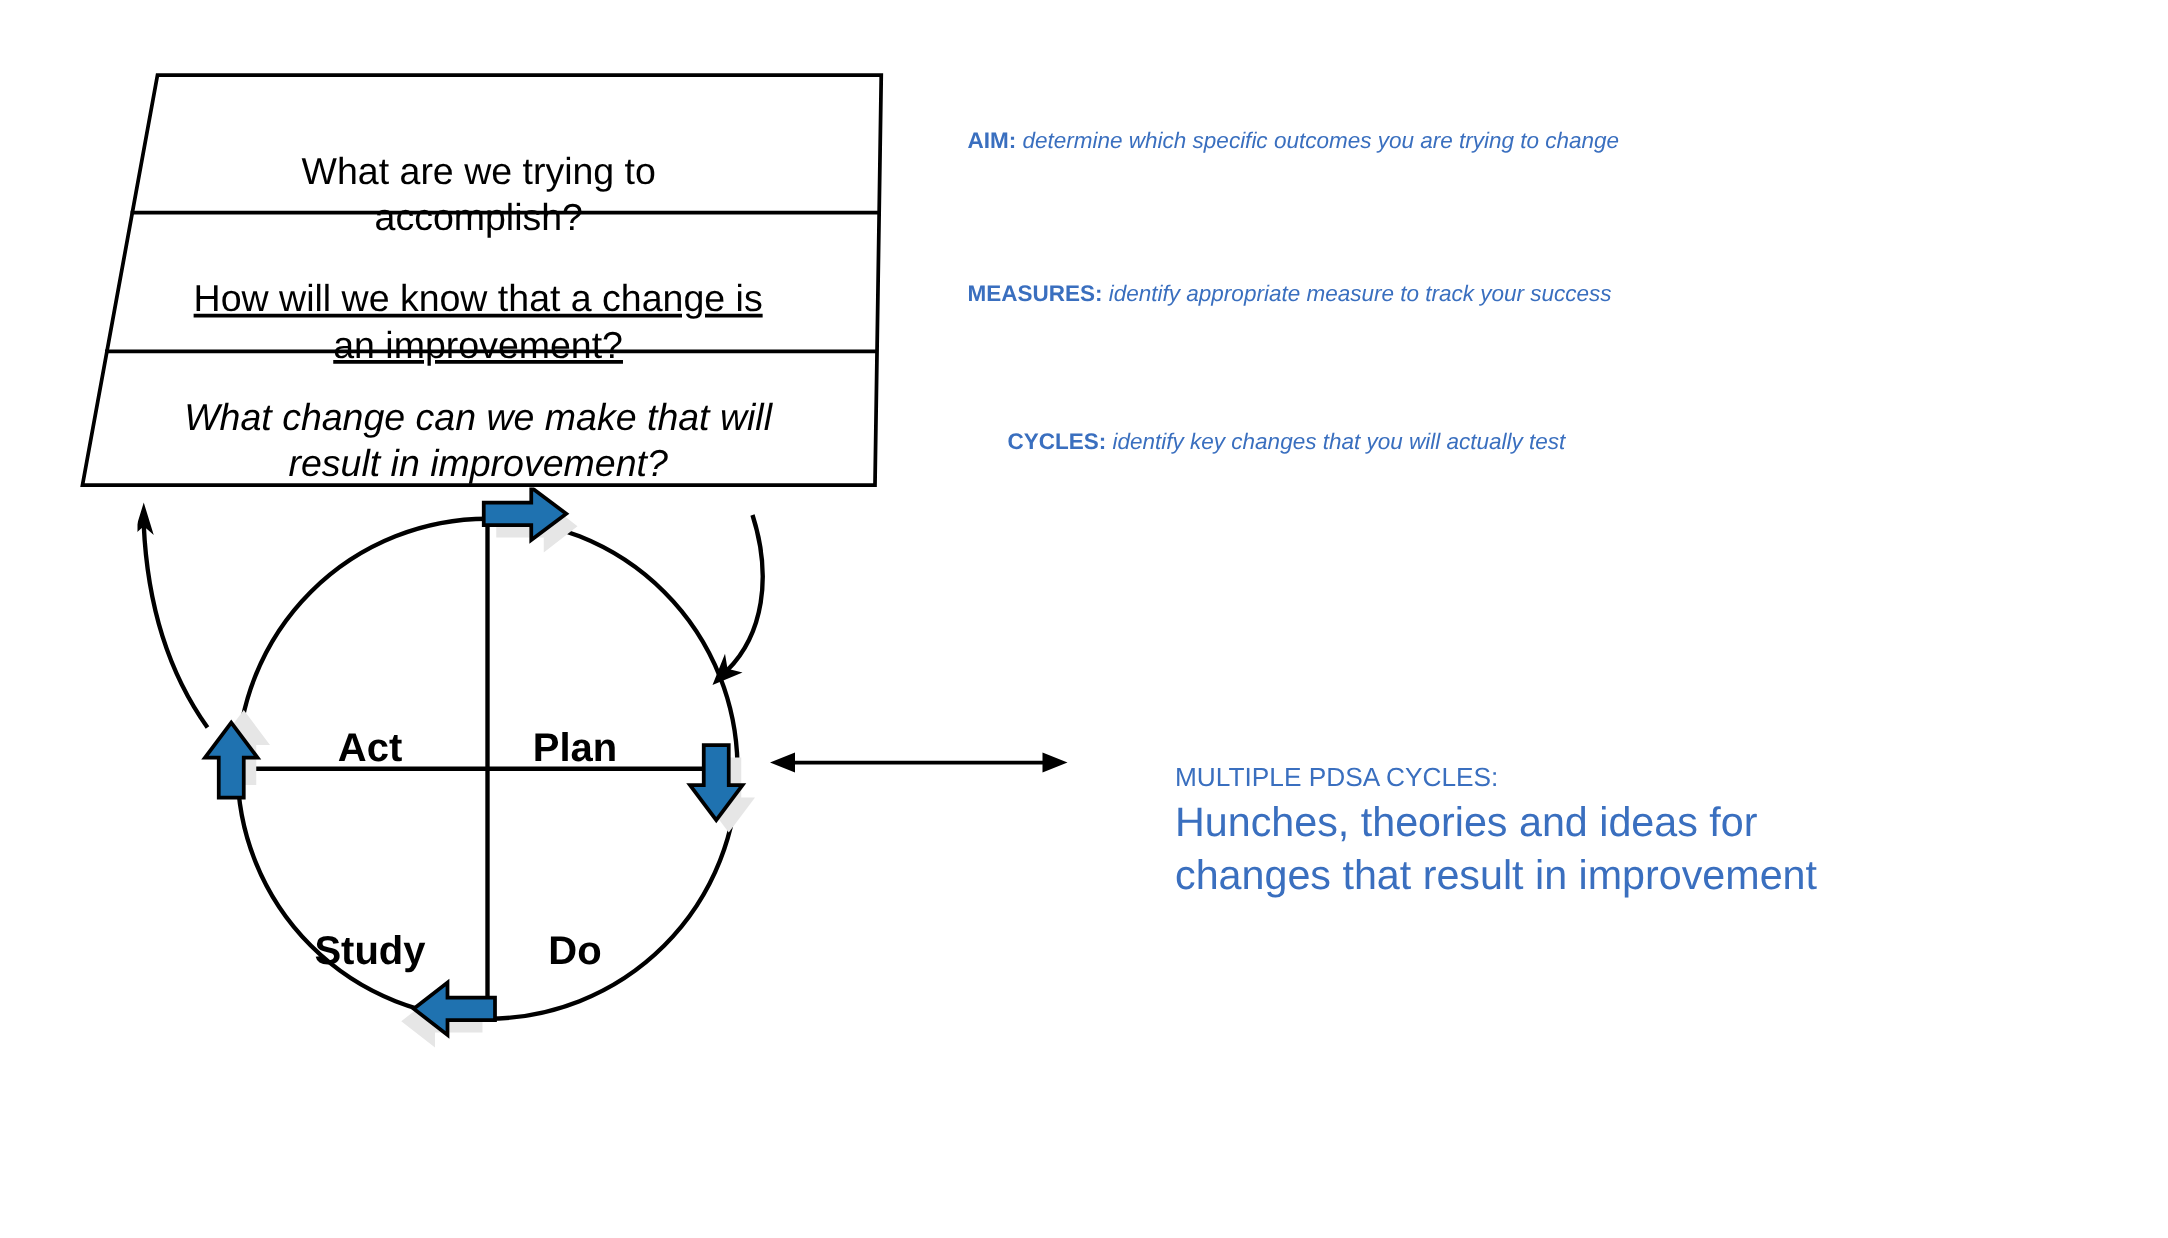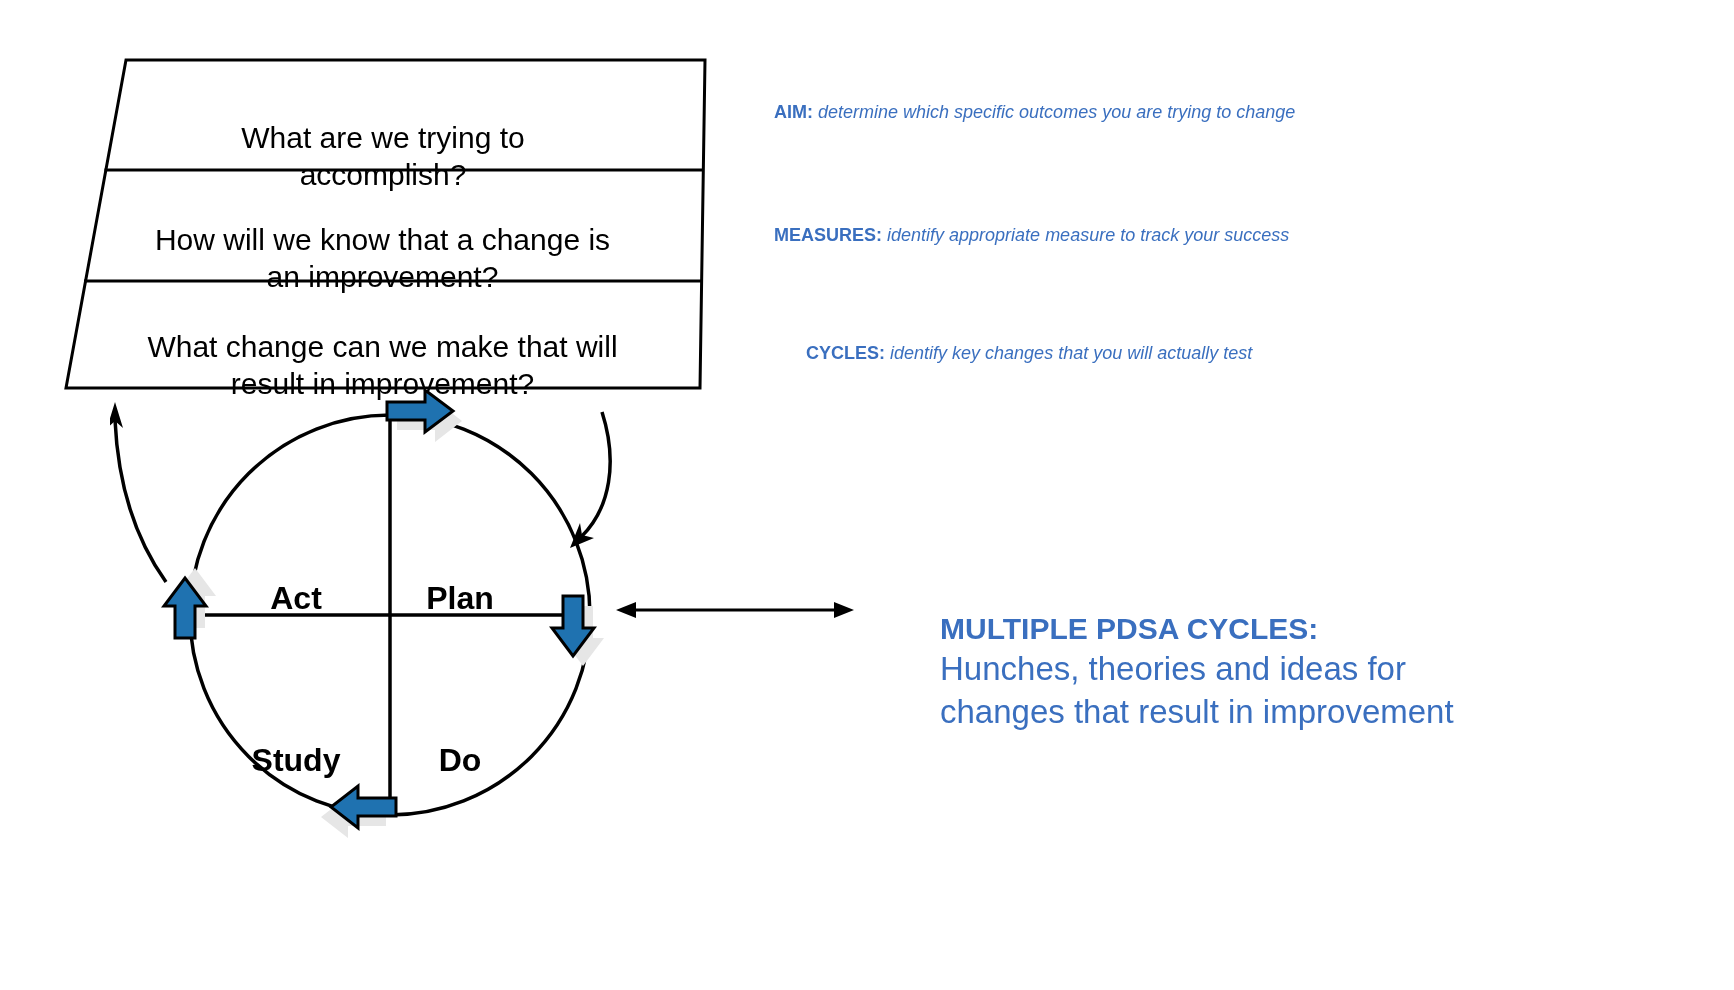--- a/index.html
+++ b/index.html
@@ -36,22 +36,22 @@
     position: absolute;
     text-align: center;
     font-size: 30px;
     line-height: 1.22;
     color: #000000;
     font-family: "Liberation Sans", sans-serif;
     white-space: pre-line;
     margin-top: 40px;
   }
   #q1 { left: 128px; top: 80px;  width: 510px; }
-  #q2 { left: 105px; top: 182px; width: 555px; }
-  #q3 { left: 85px;  top: 289px; width: 595px; }
+  #q2 { left: 105px; top: 182px; width: 555px; text-decoration: underline; }
+  #q3 { left: 85px;  top: 277px; width: 595px; font-style: italic; }
 
   
   .annot {
     position: absolute;
     font-size: 18px;
     color: #3a6fbf;
     white-space: nowrap;
     font-family: "Liberation Sans", sans-serif;
   }
   .annot .lbl {
@@ -99,22 +99,22 @@
 
   #pdsa-block {
     position: absolute;
     left: 940px;
     top: 610px;
     width: 600px;
     color: #3a6fbf;
     font-family: "Liberation Sans", sans-serif;
   }
   #pdsa-block .title {
-    font-size: 30px;
-    font-weight: bold;
+    font-size: 21px;
+    font-weight: normal;
     line-height: 1.28;
   }
   #pdsa-block .body {
     font-size: 33px;
     font-weight: normal;
     line-height: 1.28;
     white-space: pre-line;
   }
 </style>
 </head>

